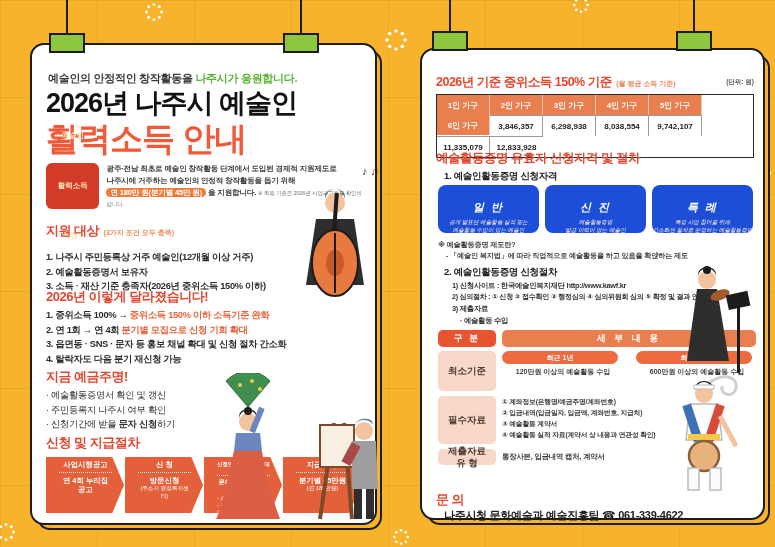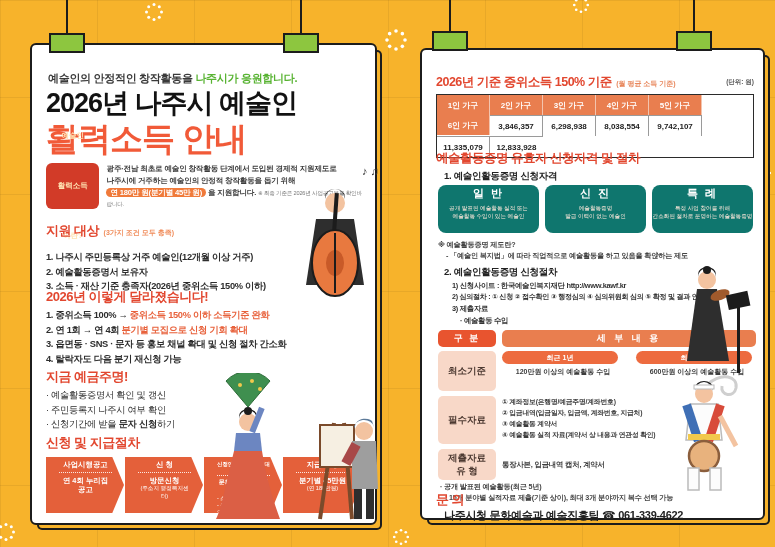--- a/index.html
+++ b/index.html
@@ -2,21 +2,21 @@
 <html><head>
 <meta charset="utf-8">
 <style>
   html,body{margin:0;padding:0;background:#e8e2d6;}
   *{box-sizing:border-box;font-family:"Liberation Sans","DejaVu Sans",sans-serif;}
   .stage{position:relative;width:775px;height:547px;overflow:hidden;
     background-color:#F7B32B;
     background-image:linear-gradient(rgba(0,0,0,.06) 1px,transparent 1px),
                      linear-gradient(90deg,rgba(0,0,0,.06) 1px,transparent 1px);
     background-size:97px 97px;}
-  .panel{position:absolute;background:#fff;border:2.5px solid #1c1c1c;border-radius:6px;
+  .panel{position:absolute;background:#fff;border:2.5px solid #1c1c1c;border-radius:14px;
     box-shadow:6px 6px 0 -3px #F7B32B,6px 6px 0 -1px #1c1c1c;}
   .string{position:absolute;width:2px;background:#1c1c1c;top:0;}
   .clip{position:absolute;width:36px;height:20px;background:#8DC63F;border:2px solid #1c1c1c;z-index:5;}
   .abs{position:absolute;}
   
   .tagline{font-size:11px;font-weight:bold;color:#3a3a3a;letter-spacing:-.3px;}
   .tagline .grn{color:#58B332;}
   .title1{font-size:27px;font-weight:900;color:#121212;letter-spacing:-1px;}
   .title2{font-size:33px;font-weight:900;color:#F15A38;letter-spacing:-1px;}
   .introlabel{width:54px;height:46px;background:#D23B28;border-radius:6px;color:#FFE3B3;
@@ -39,21 +39,21 @@
   .step-l2{font-size:5.6px;line-height:1.4;}
   .step-l3{font-size:5.4px;line-height:1.3;text-align:left;}
   
   .unit{font-size:6.5px;color:#555;font-weight:bold;}
   .inc-table{display:flex;flex-wrap:wrap;width:318px;border:1px solid #2b2b2b;}
   .inc-h{width:53px;height:20px;background:#E97E4F;color:#fff;font-size:8px;font-weight:bold;
     display:flex;align-items:center;justify-content:center;border-right:1px solid #f3c4ae;}
   .inc-v{width:53px;height:21px;background:#fff;color:#222;font-size:8px;font-weight:bold;
     display:flex;align-items:center;justify-content:center;border-right:1px solid #9a9a9a;border-top:1px solid #9a9a9a;}
   .inc-h:last-of-type,.inc-v:last-of-type{border-right:none;}
-  .typebox{width:101px;height:48px;background:#0f766e;border-radius:8px;color:#fff;text-align:center;padding-top:1px;}
+  .typebox{width:101px;height:48px;background:#1d4ed8;border-radius:8px;color:#fff;text-align:center;padding-top:15px;font-style:italic;}
   .typebox .tt{font-size:11px;font-weight:900;letter-spacing:2px;}
   .typebox .td{font-size:5.6px;line-height:1.45;margin-top:3px;color:#ffe9dc;}
   .notetxt{font-size:7.2px;font-weight:bold;color:#444;line-height:1.5;letter-spacing:-.2px;}
   .stepline{font-size:7.4px;font-weight:bold;color:#333;line-height:1.6;letter-spacing:-.3px;white-space:nowrap;}
   .t2h1{width:58px;height:17px;background:#E8542F;border-radius:5px;color:#fff;font-size:9px;font-weight:bold;
     display:flex;align-items:center;justify-content:center;letter-spacing:2px;}
   .t2h2{width:254px;height:17px;background:#E97E4F;border-radius:5px;color:#fff;font-size:9px;font-weight:bold;
     display:flex;align-items:center;justify-content:center;letter-spacing:3px;}
   .t2lab{width:58px;background:#F8D8C8;border-radius:5px;color:#4d3a32;font-size:9.5px;font-weight:bold;
     display:flex;flex-direction:column;align-items:center;justify-content:center;line-height:1.3;}
@@ -355,30 +355,27 @@
       <div class="t2lab" style="height:48px;">필수자료</div>
       <div class="reqtxt" style="padding-top:1px;">
         <div>① 계좌정보(은행명/예금주명/계좌번호)</div>
         <div>② 입금내역(입금일자, 입금액, 계좌번호, 지급처)</div>
         <div>③ 예술활동 계약서</div>
         <div>④ 예술활동 실적 자료(계약서 상 내용과 연관성 확인)</div>
       </div>
     </div>
 
     <div class="abs" style="left:16px;top:399px;display:flex;gap:6px;">
-      <div class="t2lab" style="height:31px;">
+      <div class="t2lab" style="height:16px;">
         <span>제출자료</span>
           <span>유  형</span>
       </div>
       <div class="reqtxt" style="font-size:7.4px;display:flex;align-items:center;">통장사본, 입금내역 캡처, 계약서</div>
     </div>
 
-    <div class="abs foot" style="left:18px;top:432px;">
-      <span>· 공개 발표된 예술활동(최근 5년)</span><br><span style="margin-left:5px;">: 15개 분야별 실적자료 제출(기준 상이), 최대 3개 분야까지 복수 선택 가능</span>
-    </div>
 
     <div class="abs h-red" style="left:14px;top:441px;font-size:13px;">문 의</div>
     <div class="abs contact" style="left:22px;top:458px;">나주시청 문화예술과 예술진흥팀 ☎ 061-339-4622</div>
 
     <svg class="abs" style="left:255px;top:215px;" width="78" height="115" viewBox="0 0 78 115">
       <circle cx="30" cy="15" r="9" fill="#F3C3A0"></circle>
       <path d="M21,12 a9,9 0 0 1 18,0 l0,-3 a9,7 0 0 0 -18,0 Z" fill="#1c1c1c"></path>
       <circle cx="30" cy="5" r="4" fill="#1c1c1c"></circle>
       <path d="M20,24 L40,24 L52,96 L10,96 Z" fill="#2e2e2e"></path>
       <ellipse cx="43" cy="30" rx="10" ry="5" fill="#A05A2C" transform="rotate(-20 43 30)"></ellipse>

